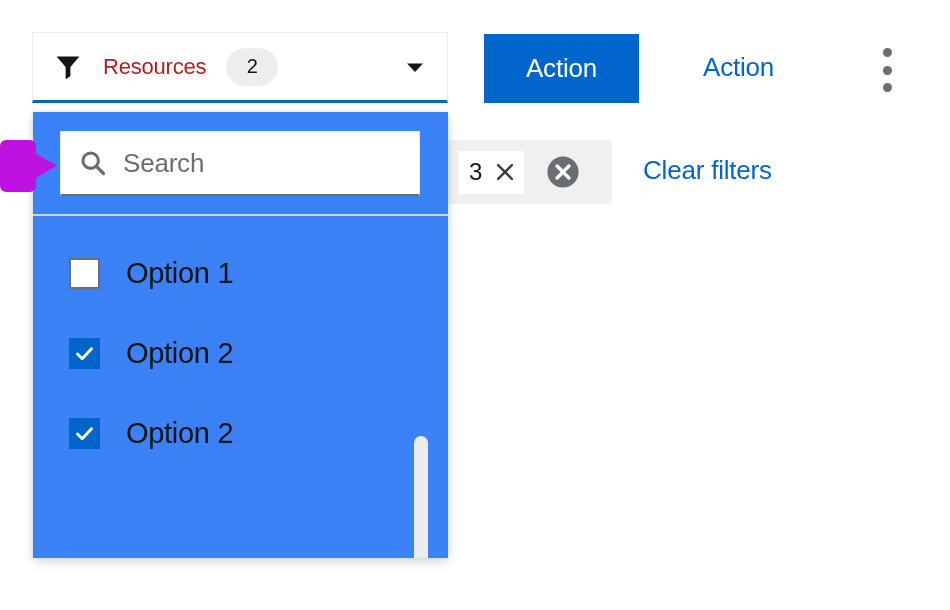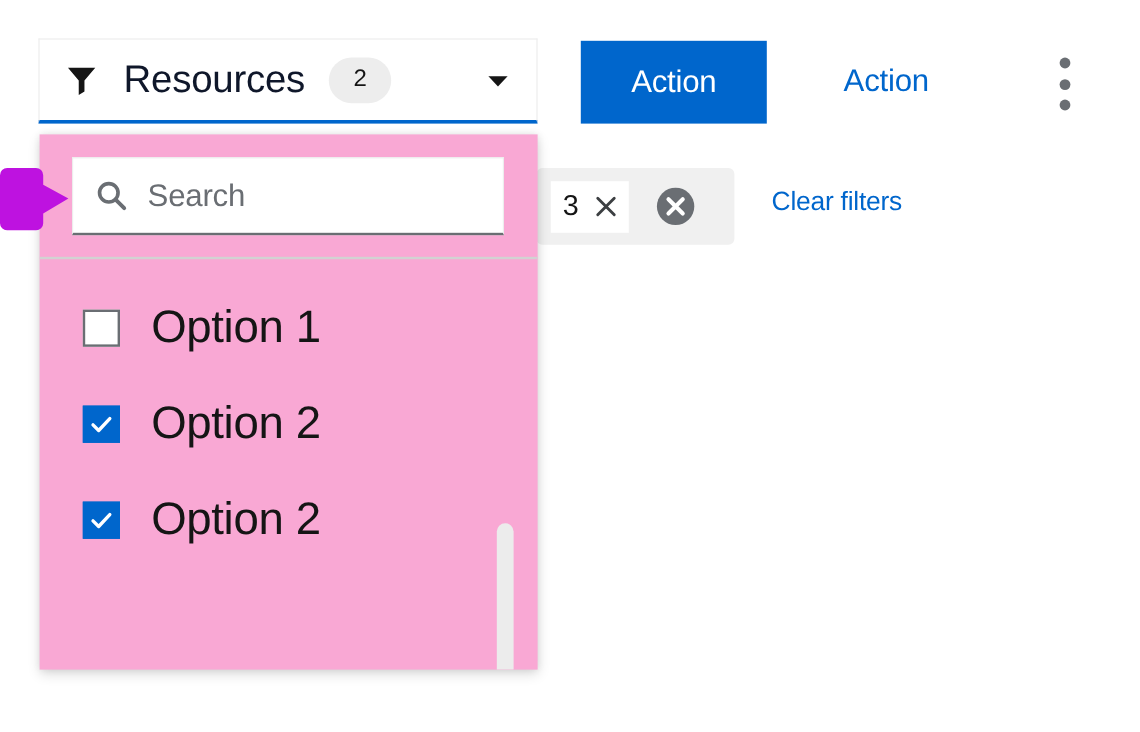--- a/index.html
+++ b/index.html
@@ -49,22 +49,22 @@
     cursor: pointer;
   }
   .funnel-icon {
     flex: 0 0 auto;
     width: 26px;
     height: 26px;
     display: block;
   }
   .filter-toggle-label {
     margin-left: 22px;
-    font-size: 32px;
-    color: #0f172a;
+    font-size: 22px;
+    color: #b91c1c;
     letter-spacing: -0.2px;
     white-space: nowrap;
   }
   .count-badge {
     margin-left: 20px;
     min-width: 52px;
     height: 38px;
     border-radius: 19px;
     background: #ededed;
     color: #151515;
@@ -170,38 +170,38 @@
     margin-left: 22px;
     width: 34px;
     height: 34px;
     display: block;
     cursor: pointer;
   }
   .clear-filters-link {
     position: absolute;
     left: 643px;
     top: 155px;
-    font-size: 22px;
+    font-size: 26px;
     color: #0066cc;
     letter-spacing: -0.2px;
     cursor: pointer;
     background: none;
     border: none;
     font-family: "Liberation Sans", sans-serif;
     padding: 0;
   }
 
   
   .dropdown-panel {
     position: absolute;
     left: 33px;
     top: 112px;
     width: 415px;
     height: 446px;
-    background: #f9a8d4;
+    background: #3b82f6;
     box-shadow: 0 4px 10px rgba(3,3,3,0.14), 0 0 6px rgba(3,3,3,0.08);
     z-index: 20;
     overflow: hidden;
   }
   .search-area {
     position: absolute;
     left: 0;
     top: 0;
     width: 415px;
     height: 102px;
@@ -286,21 +286,21 @@
     position: absolute;
     left: 3px;
     top: 3px;
     width: 21px;
     height: 21px;
     display: none;
   }
   .checkbox.checked .tick { display: block; }
   .option-label {
     margin-left: 26px;
-    font-size: 38px;
+    font-size: 29px;
     color: #151515;
     letter-spacing: -0.3px;
     white-space: nowrap;
   }
 
   .scrollbar-track {
     position: absolute;
     left: 381px;
     top: 212px;
     width: 14px;

